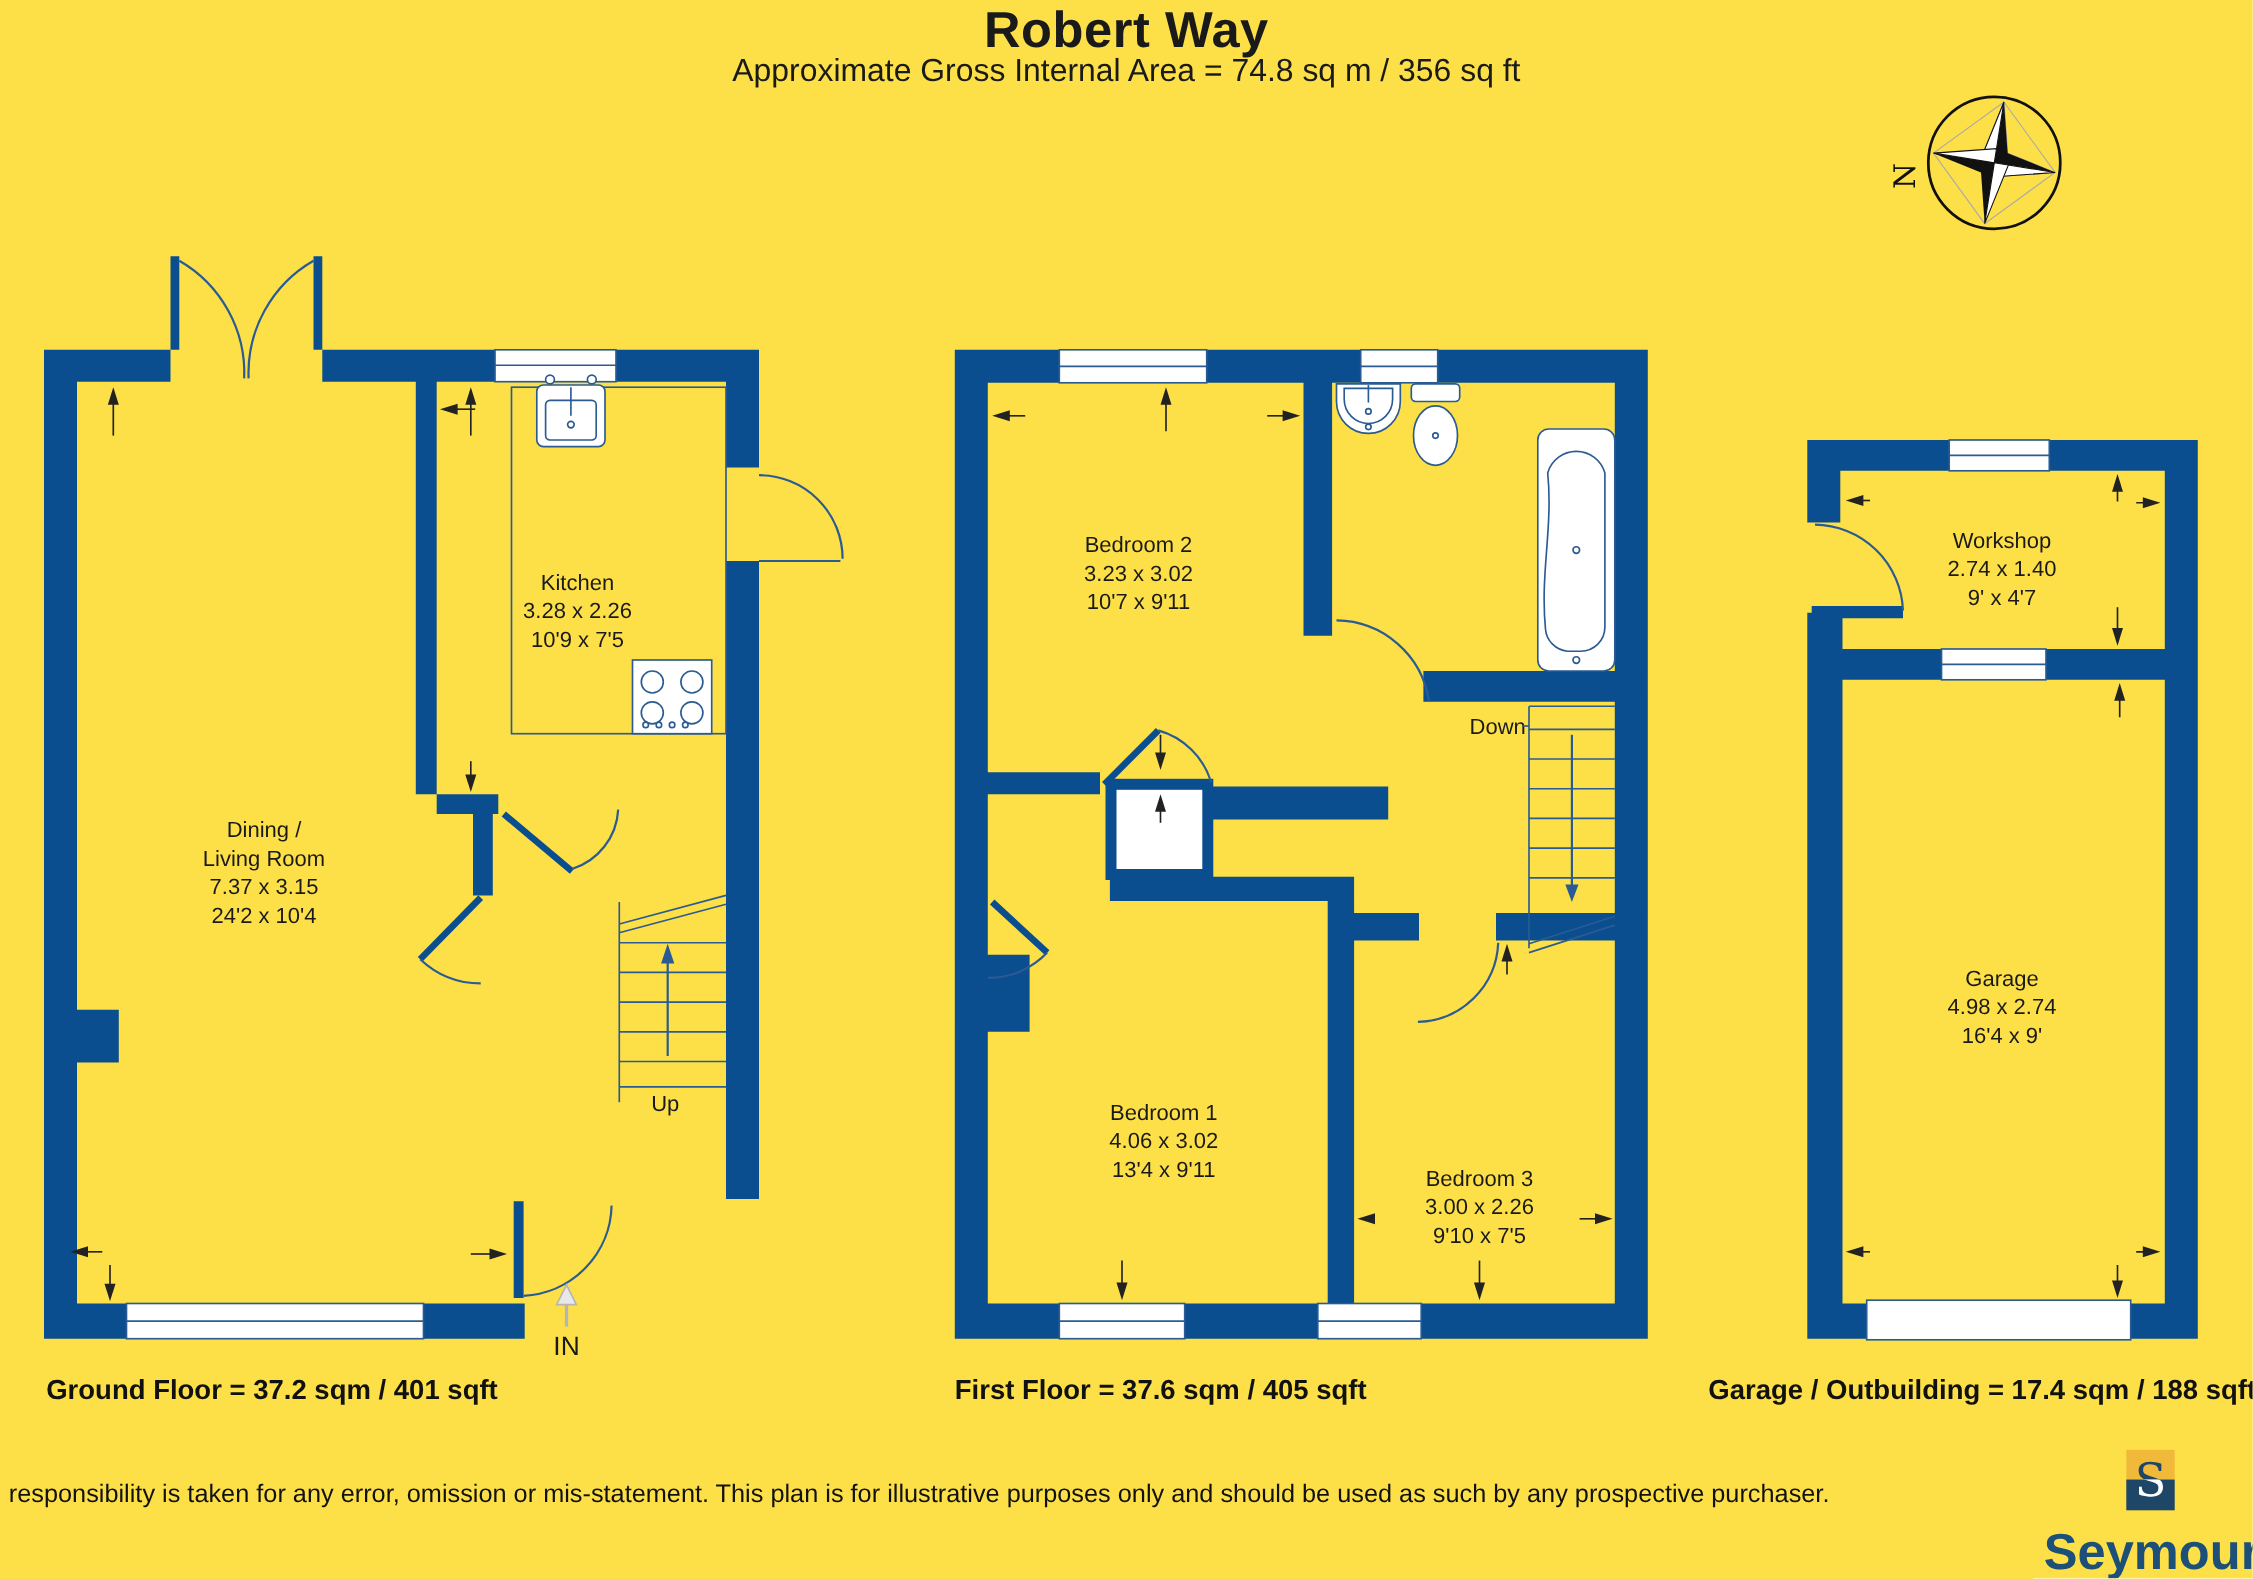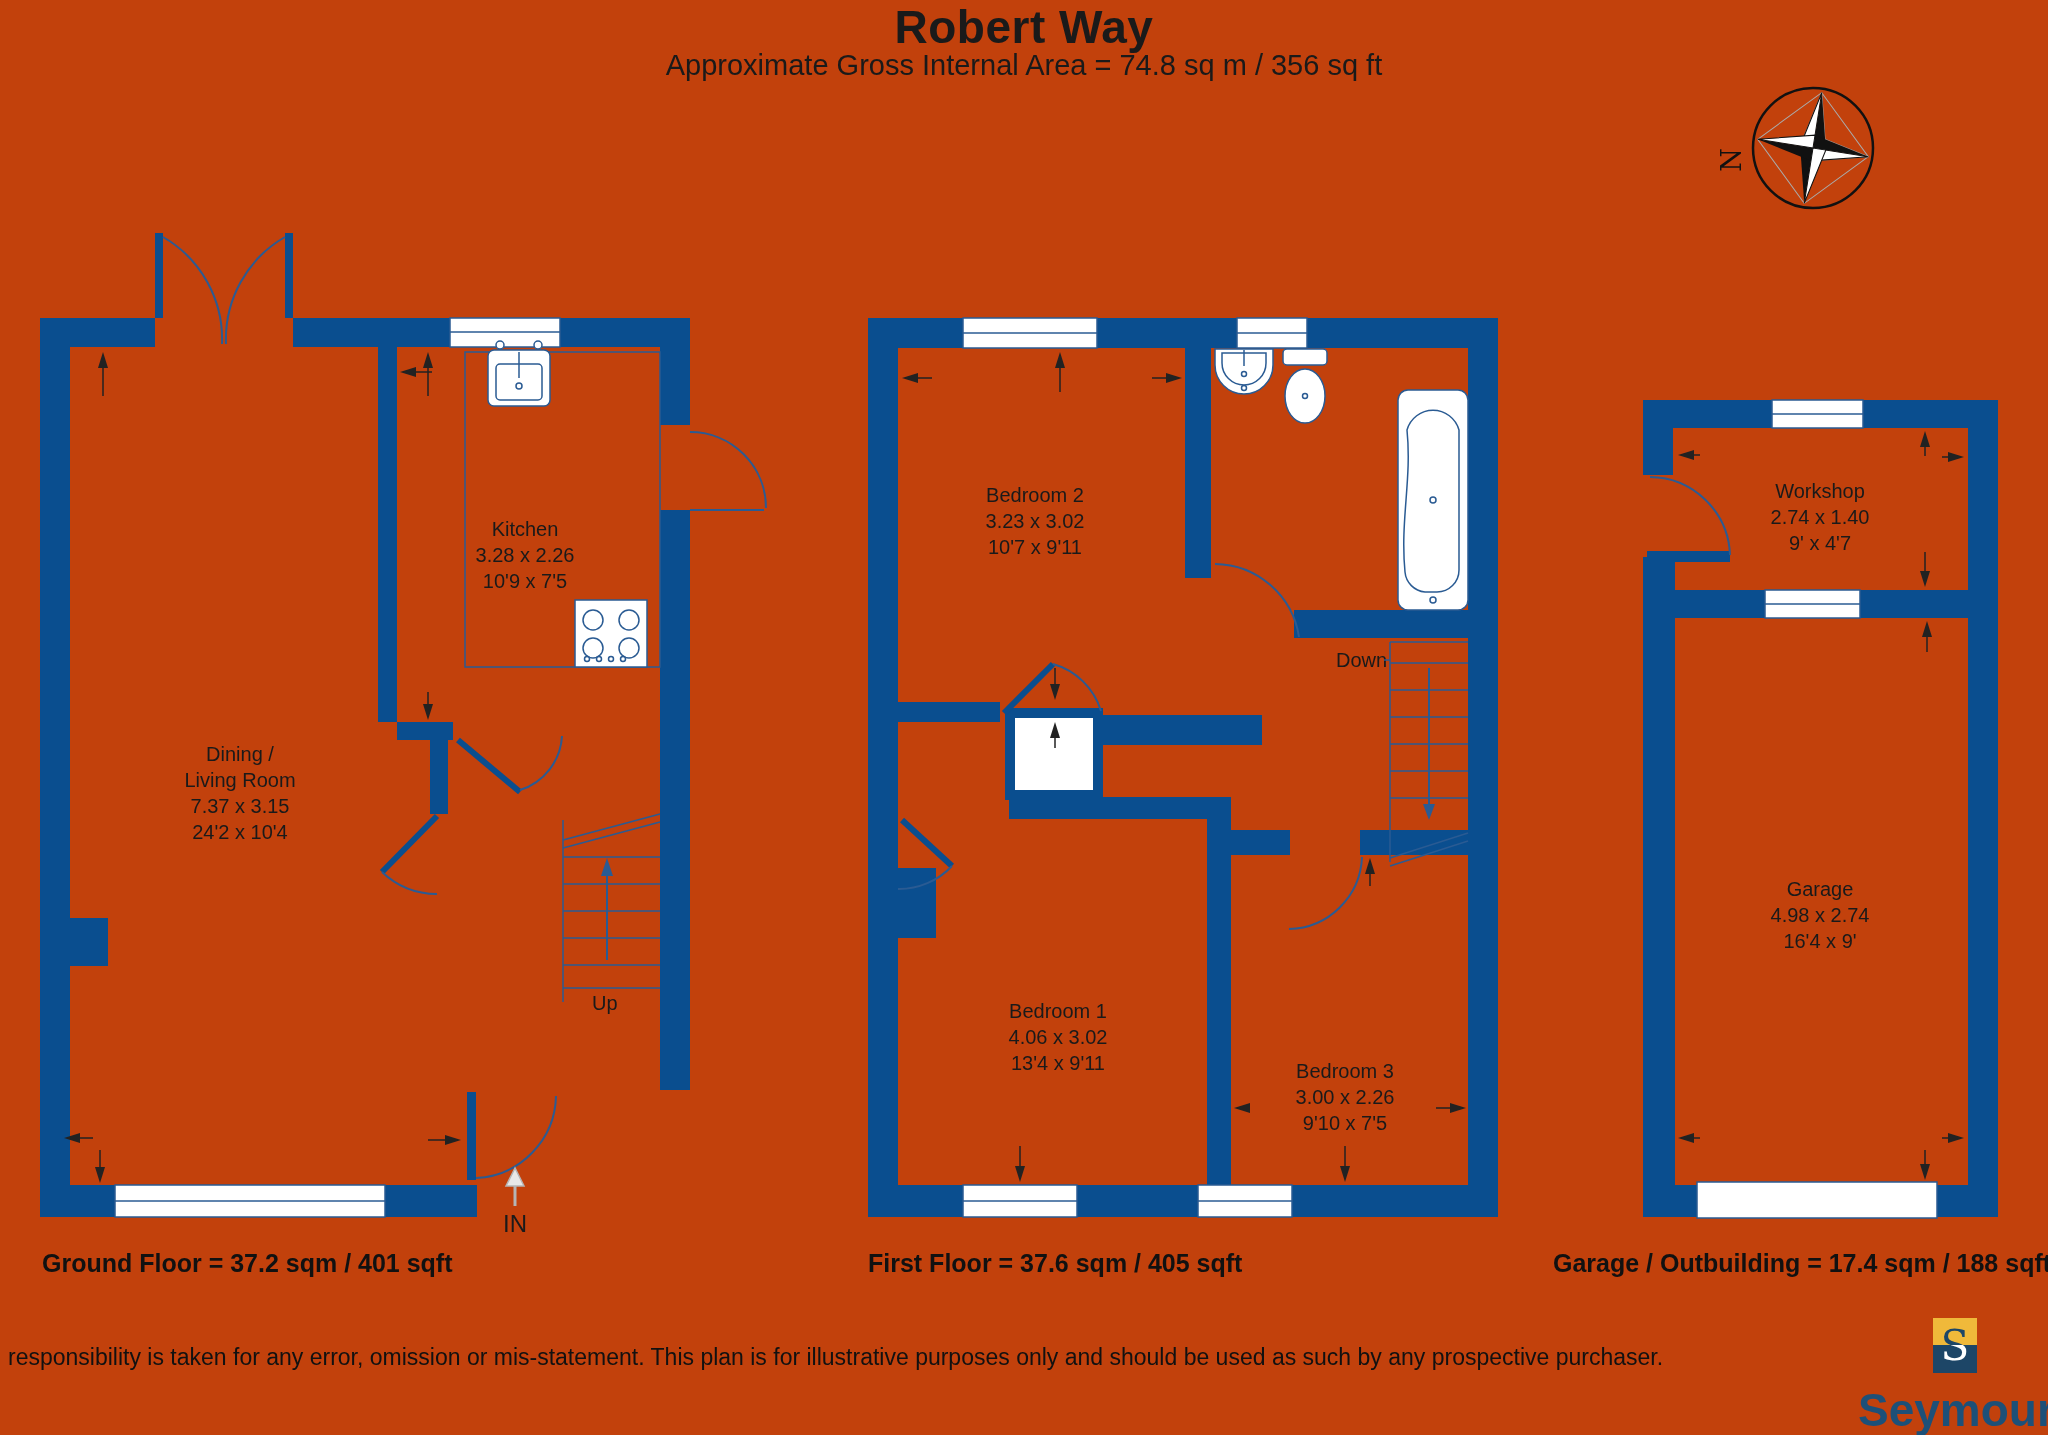--- a/index.html
+++ b/index.html
@@ -1,16 +1,16 @@
 <!DOCTYPE html>
 <html><head>
 <meta charset="utf-8">
 <style>
   html,body{margin:0;padding:0;background:#ffffff;}
-  #page{position:relative;width:2048px;height:1435px;background:#c2410c;overflow:hidden;
+  #page{position:relative;width:2048px;height:1435px;background:#fde047;overflow:hidden;
         font-family:"Liberation Sans", sans-serif;color:#1a1a1a;}
   .title{position:absolute;top:0;left:0;width:100%;text-align:center;
          font-size:46px;font-weight:bold;letter-spacing:0.5px;}
   .arealines{position:absolute;top:52px;left:0;width:100%;text-align:center;
              font-size:29px;line-height:26px;}
   .arealines div{margin-bottom:0px;}
   svg{position:absolute;top:0;left:0;}
   .w{fill:#0a4e8f;stroke:none;}
   .ln{stroke:#2a5b93;stroke-width:1.5;fill:none;}
   .arc{stroke:#2a5b93;stroke-width:2;fill:none;}

